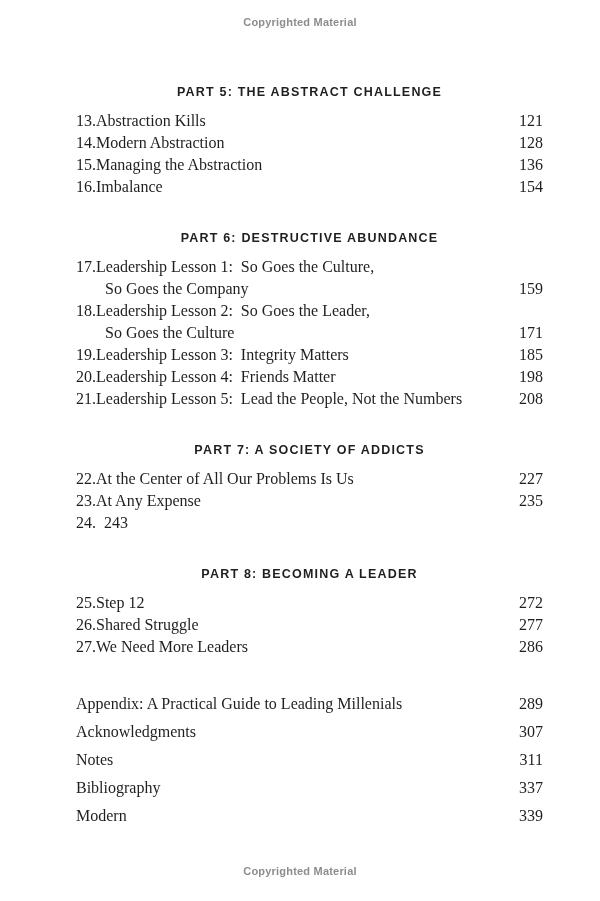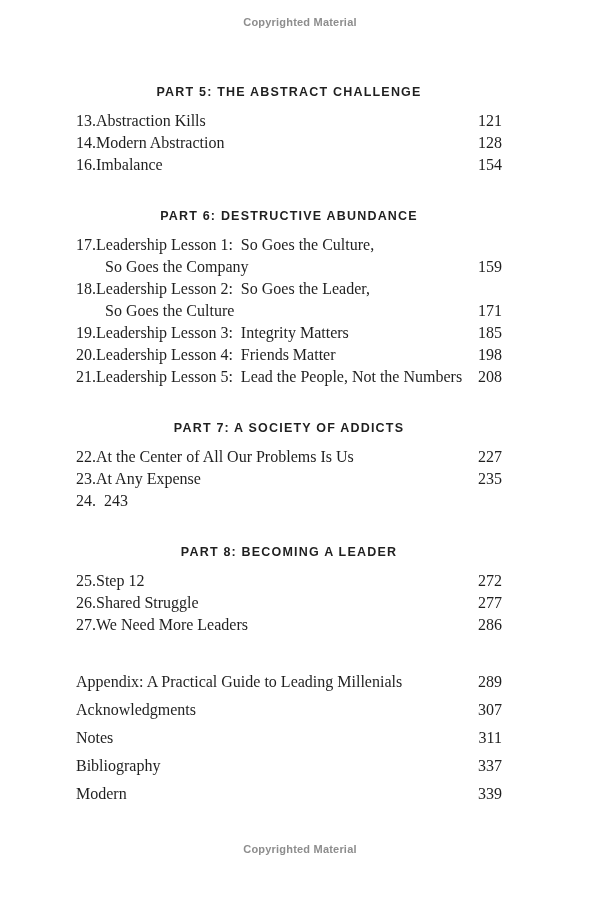--- a/index.html
+++ b/index.html
@@ -20,21 +20,21 @@
     font-weight:bold;
     font-size:11px;
     line-height:13px;
     letter-spacing:0.2px;
     color:var(--copyright-color);
     text-align:center;
   }
   .copyright.top{padding-top:16px;}
   .copyright.bottom{margin-top:35px;}
   .toc{
-    padding:0 98px 0 76px;
+    padding:0 57px 0 76px;
   }
   .part-heading{
     font-family:"Liberation Sans","DejaVu Sans",sans-serif;
     font-weight:700;
     font-size:12.5px;
     letter-spacing:1.2px;
     line-height:16px;
     text-align:center;
     margin:32px 0 10px 0;
   }
@@ -79,20 +79,25 @@
     <span class="num">13.</span>
     <span class="title">Abstraction Kills</span>
     <span class="page-num">121</span>
   </div>
           <div class="toc-line">
     <span class="num">14.</span>
     <span class="title">Modern Abstraction</span>
     <span class="page-num">128</span>
   </div>
           <div class="toc-line">
+    <span class="num">15.</span>
+    <span class="title">Managing the Abstraction</span>
+    <span class="page-num">136</span>
+  </div>
+          <div class="toc-line">
     <span class="num">16.</span>
     <span class="title">Imbalance</span>
     <span class="page-num">154</span>
   </div>
         </div>
   </section>
       <section class="toc-section">
     <h2 class="part-heading">PART 6: DESTRUCTIVE ABUNDANCE</h2>
     <div class="chapter-list">
           <div class="toc-line">

